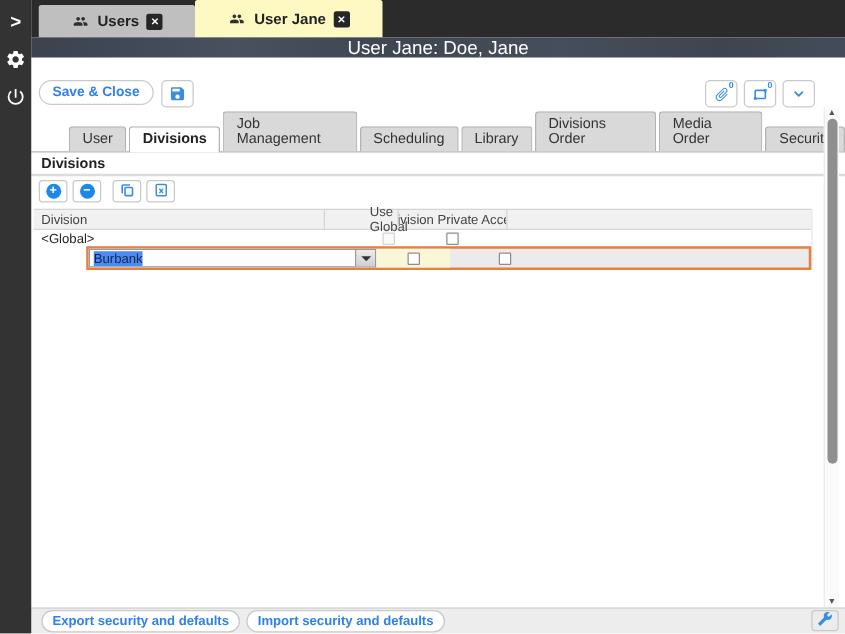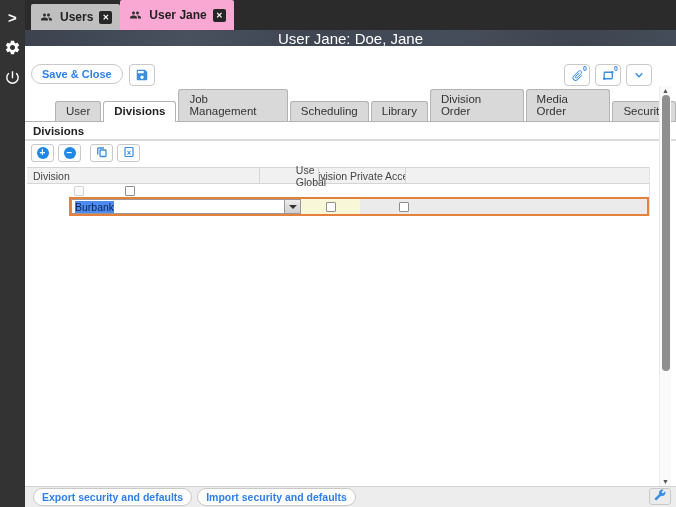--- a/index.html
+++ b/index.html
@@ -9,23 +9,23 @@
 
   
   .sidebar { position:absolute; left:0; top:0; width:25px; height:507px; background:#333333; z-index:6;
              display:flex; flex-direction:column; align-items:center; padding-top:10px; gap:13px; }
   .sb-chevron { color:#fff; font-weight:bold; font-size:15px; line-height:16px; cursor:pointer; }
   .sb-svg { width:17px; height:17px; cursor:pointer; }
 
   
   .topbar { position:absolute; left:25px; top:0; right:0; height:30px; background:#2b2b2b;
             display:flex; align-items:flex-end; padding-left:6px; }
-  .wtab { height:26px; background:#bfbfbf; display:flex; align-items:center; gap:6px; padding:0 8px;
+  .wtab { height:26px; background:#bfbfbf; display:flex; align-items:center; gap:6px; padding:0 26px;
           font-size:12px; font-weight:bold; color:#222; cursor:pointer; border-radius:2px 2px 0 0; }
-  .wtab.active { height:30px; background:#f9a8d4; }
+  .wtab.active { height:30px; background:#fef9c3; }
   .wtab-icon svg { width:15px; height:12px; display:block; }
   .wtab-close { width:13px; height:13px; background:#262626; color:#fff; font-size:8px; line-height:13px;
                 text-align:center; border-radius:2px; font-weight:bold; cursor:pointer; }
 
   
   .header-band { position:absolute; left:25px; top:30px; right:0; height:16px;
     background:linear-gradient(90deg,#3c434f 0%,#49505e 22%,#3f4document652 40%,#474e5b 58%,#3e4550 78%,#485061 100%);
     background:linear-gradient(90deg,#3c434f 0%,#49505e 25%,#3f4652 45%,#474e5b 65%,#3e4550 85%,#444c59 100%);
     display:flex; align-items:center; justify-content:center; color:#fff; font-size:15px; }
 
@@ -179,21 +179,21 @@
         </button>
       </div>
     </div>
 
     <div class="doc-tabs">
       <div class="dtab">User</div>
       <div class="dtab active">Divisions</div>
       <div class="dtab">Job Management</div>
       <div class="dtab">Scheduling</div>
       <div class="dtab">Library</div>
-      <div class="dtab">Division Order</div>
+      <div class="dtab">Divisions Order</div>
       <div class="dtab">Media Order</div>
       <div class="dtab">Security</div>
     </div>
 
     <div class="section-label">Divisions</div>
 
     <div class="panel">
       <div class="grid-toolbar">
         <button class="gbtn">
             <span class="circle-ic">+</span>
@@ -221,20 +221,21 @@
 
       <div class="grid">
         <div class="g-header">
           <div class="hc col-div">Division</div>
           <div class="hc col-ug">Use Global</div>
           <div class="hc col-pa">Division Private Acces</div>
           <div class="hc col-fill"></div>
         </div>
 
         <div class="g-row">
+          <div class="rc col-div">&lt;Global&gt;</div>
           <div class="rc col-ug" style="border-left:none;">
             <span class="cb disabled"></span>
           </div>
           <div class="rc col-pa" style="border-left:none;">
             <span class="cb"></span>
           </div>
           <div class="rc col-fill" style="border-left:none;"></div>
         </div>
 
         <div class="g-row-sel">

